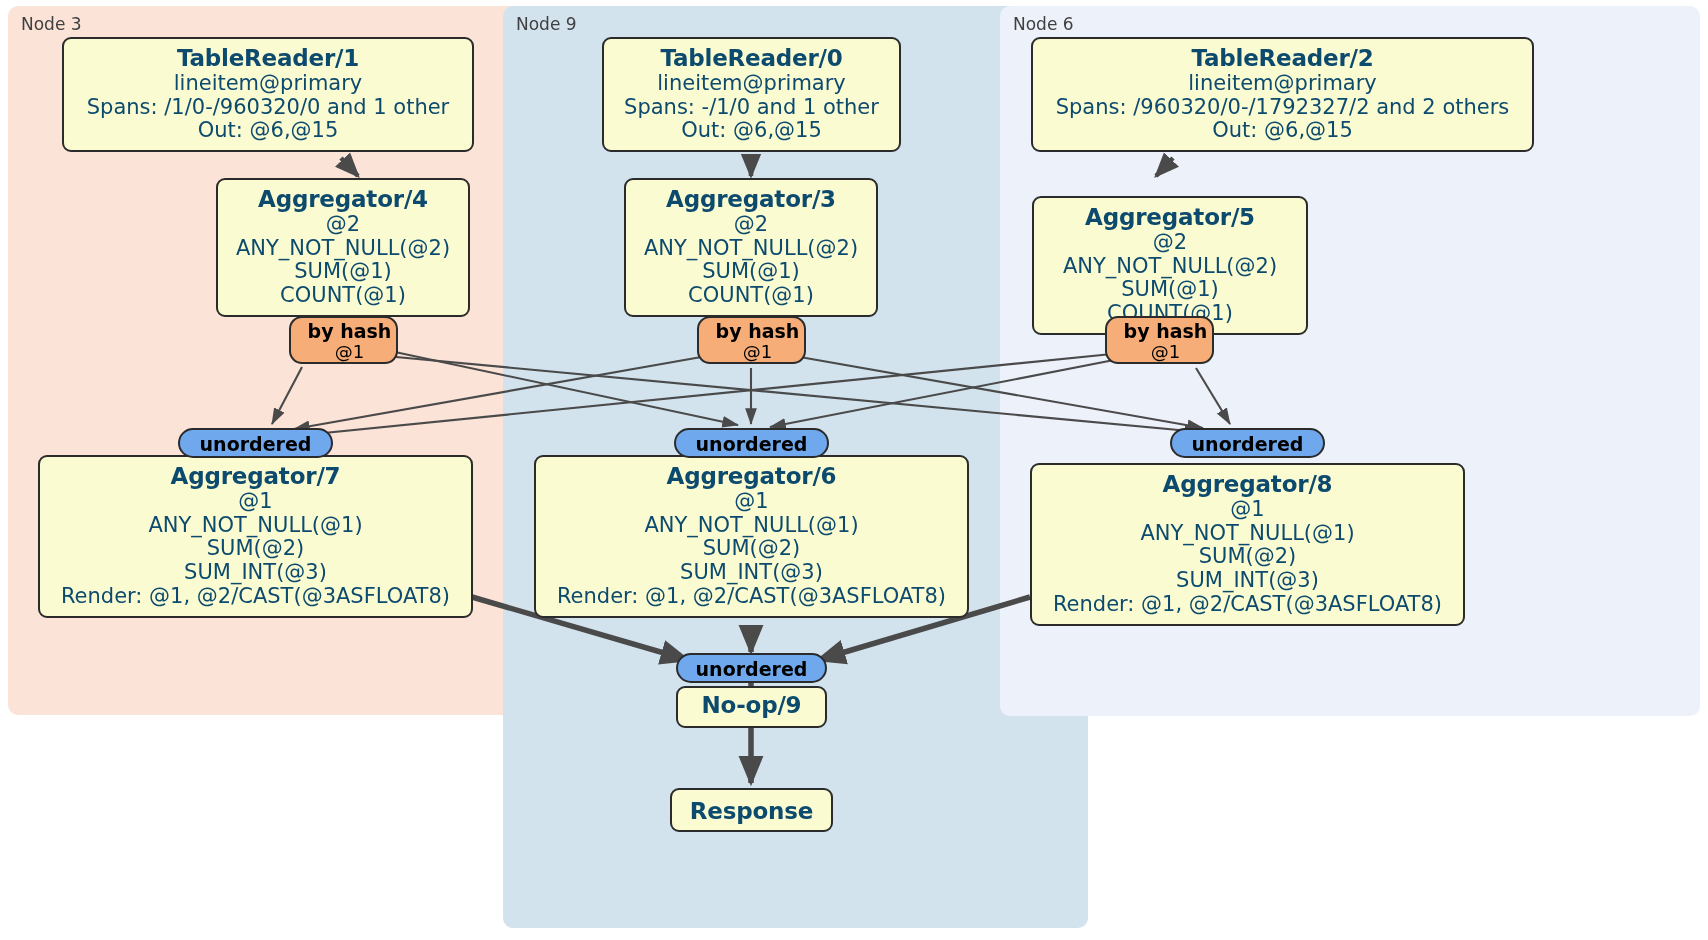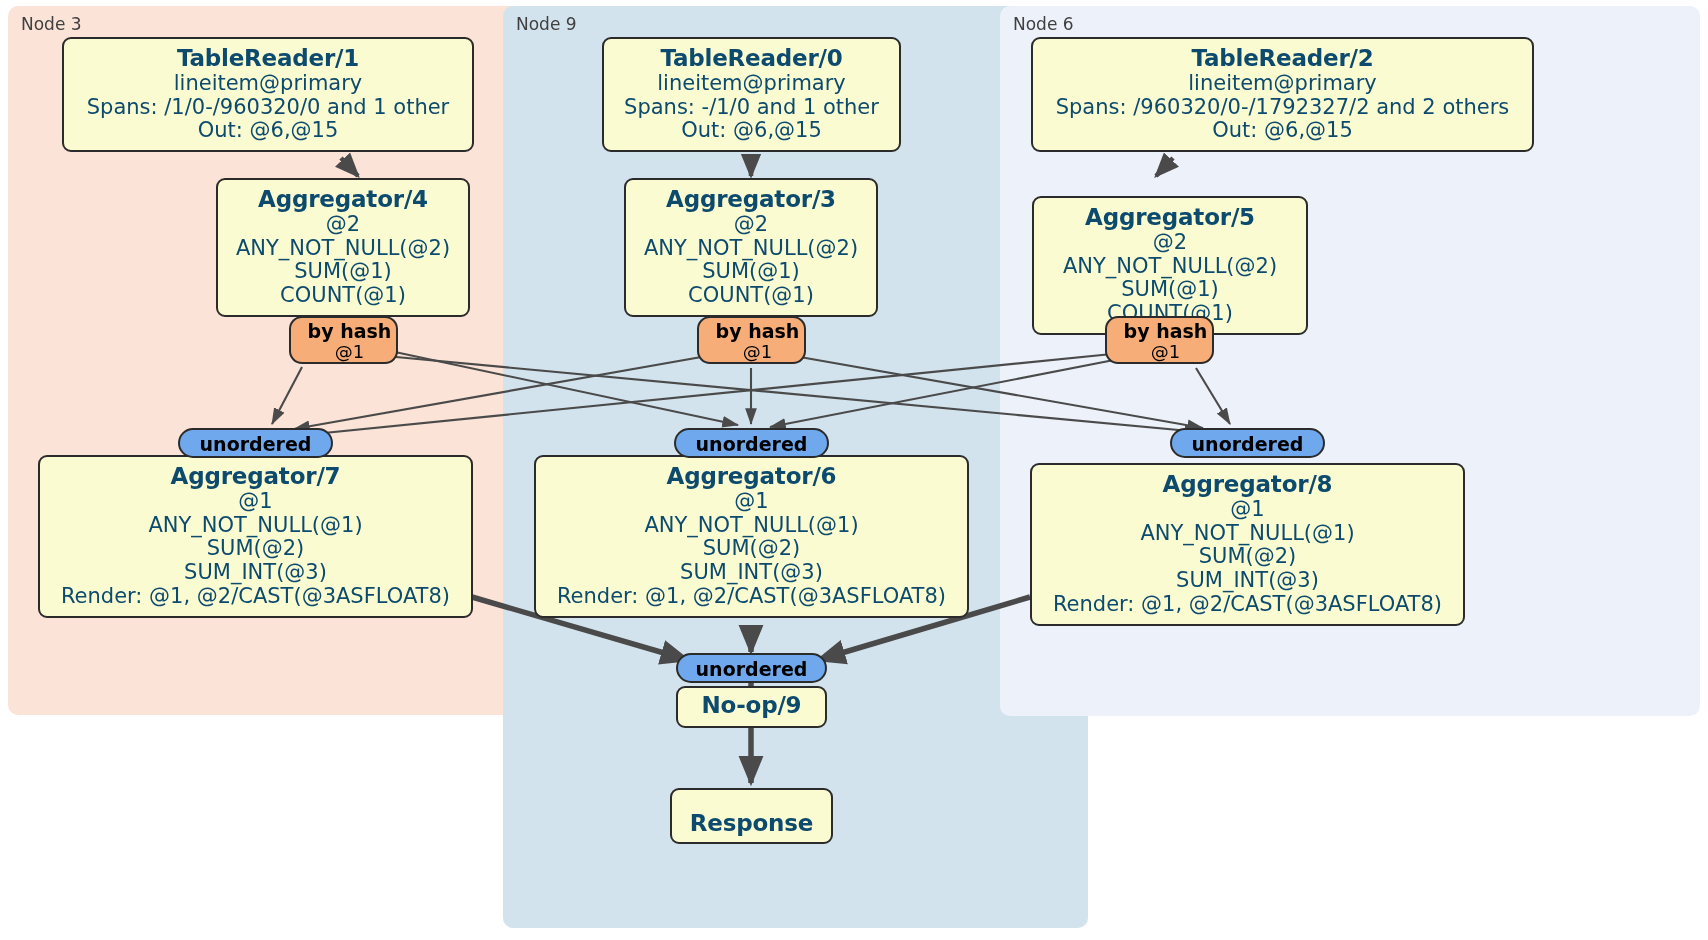--- a/index.html
+++ b/index.html
@@ -252,17 +252,17 @@
   </div>
 
   <div class="badge unord" style="left:676px; top:653px; width:151px; height:30px; padding-top:4px;">
     <span class="btitle">unordered</span>
   </div>
 
   <div class="proc" style="left:676px; top:686px; width:151px; padding-top:4px; ">
     <span class="title">No-op/9</span>
   </div>
 
-  <div class="proc" style="left:670px; top:788px; width:163px; padding-top:20px; padding-bottom:5px;">
+  <div class="proc" style="left:670px; top:788px; width:163px; padding-top:8px; padding-bottom:5px;">
     <span class="title">Response</span>
   </div>
 
 </div>
 
 </body></html>

